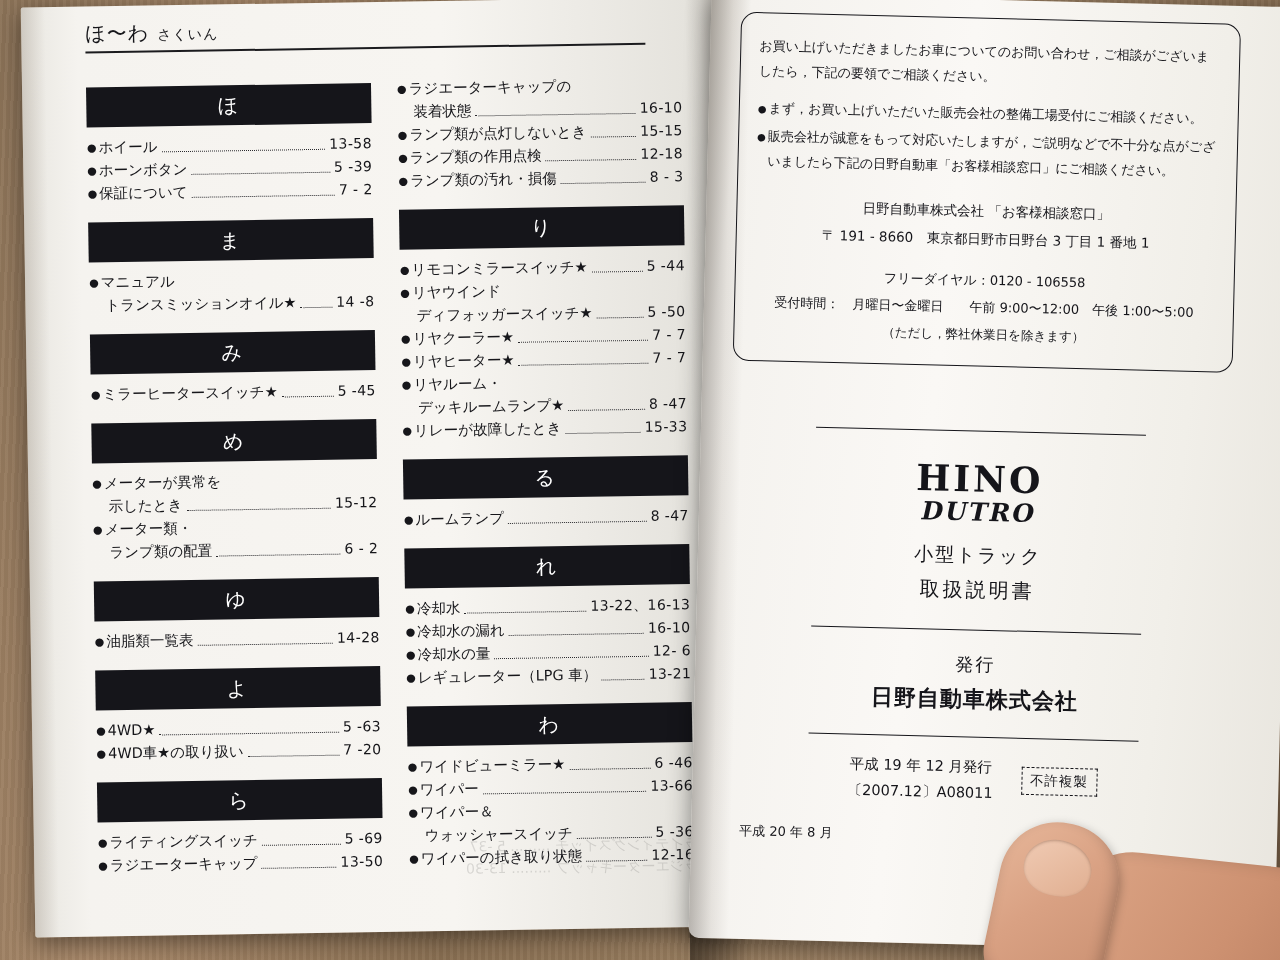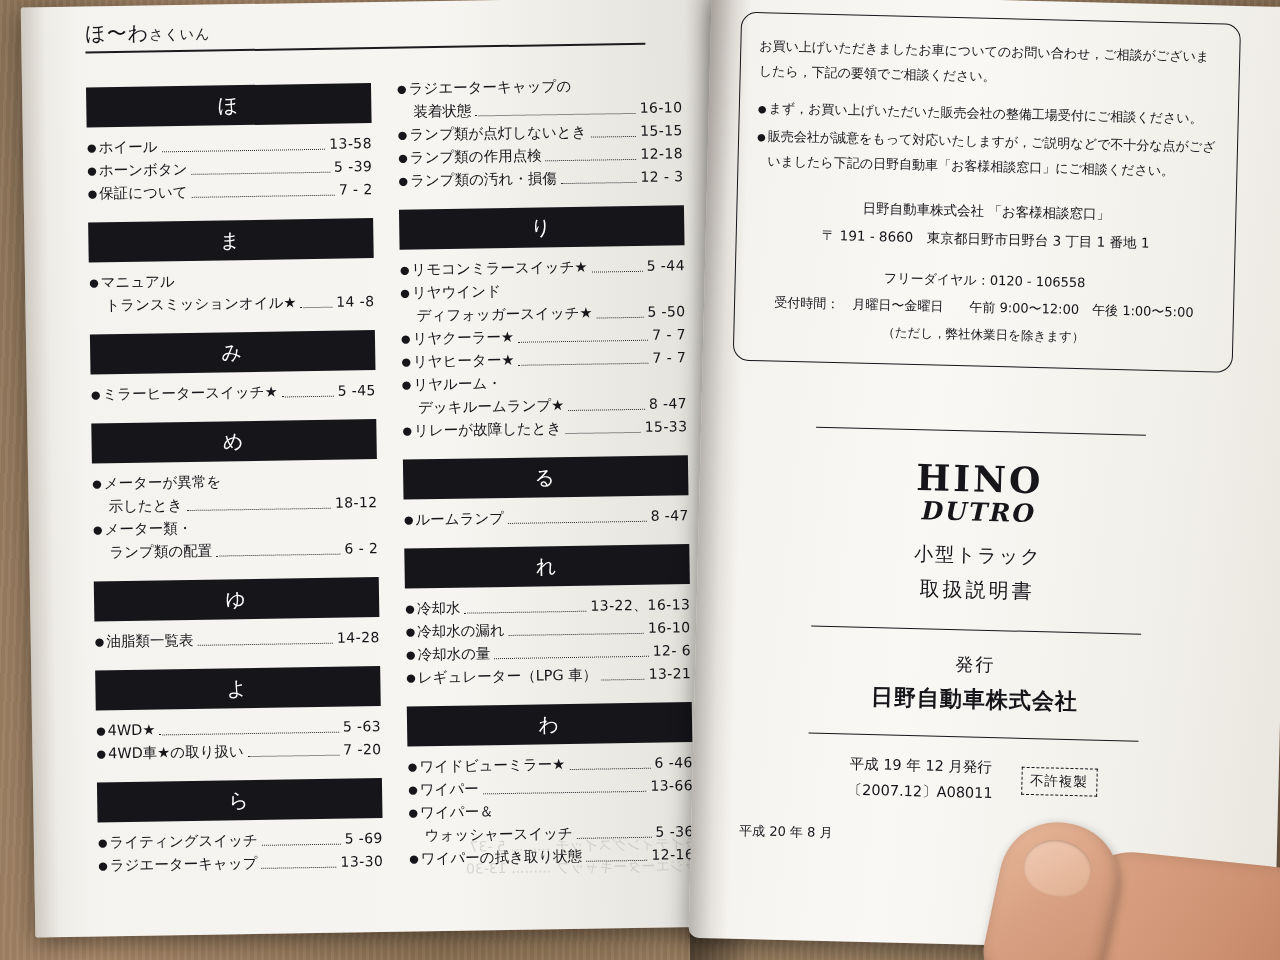--- a/index.html
+++ b/index.html
@@ -94,20 +94,21 @@
   #index-header {
     font-size: 20px;
     letter-spacing: 1px;
     padding-bottom: 4px;
     border-bottom: 2px solid #1b1b1e;
     width: 560px;
     margin-bottom: 28px;
   }
   #index-header .sub {
     font-size: 14px;
+    margin-left: 8px;
   }
   .columns {
     display: flex;
     gap: 26px;
   }
   .col {
     width: 285px;
   }
   .kana-band {
     background: #15151a;
@@ -394,21 +395,21 @@
             <div class="entry nodots">
               <span class="bullet">●</span>
               <span class="label">メーターが異常を</span>
               <span class="dots"></span>
               <span class="page-no"></span>
             </div>
             <div class="entry cont">
               <span class="bullet"></span>
               <span class="label">示したとき</span>
               <span class="dots"></span>
-              <span class="page-no">18-12</span>
+              <span class="page-no">15-12</span>
             </div>
             <div class="entry nodots">
               <span class="bullet">●</span>
               <span class="label">メーター類・</span>
               <span class="dots"></span>
               <span class="page-no"></span>
             </div>
             <div class="entry cont">
               <span class="bullet"></span>
               <span class="label">ランプ類の配置</span>
@@ -442,21 +443,21 @@
             <div class="entry">
               <span class="bullet">●</span>
               <span class="label">ライティングスイッチ</span>
               <span class="dots"></span>
               <span class="page-no">5 -69</span>
             </div>
             <div class="entry">
               <span class="bullet">●</span>
               <span class="label">ラジエーターキャップ</span>
               <span class="dots"></span>
-              <span class="page-no">13-30</span>
+              <span class="page-no">13-50</span>
             </div>
             <div class="spacer-sm"></div>
           </div>
         <div class="col" id="col-right">
             <div class="entry nodots">
               <span class="bullet">●</span>
               <span class="label">ラジエーターキャップの</span>
               <span class="dots"></span>
               <span class="page-no"></span>
             </div>
@@ -475,21 +476,21 @@
             <div class="entry">
               <span class="bullet">●</span>
               <span class="label">ランプ類の作用点検</span>
               <span class="dots"></span>
               <span class="page-no">12-18</span>
             </div>
             <div class="entry">
               <span class="bullet">●</span>
               <span class="label">ランプ類の汚れ・損傷</span>
               <span class="dots"></span>
-              <span class="page-no">12 - 3</span>
+              <span class="page-no">8 - 3</span>
             </div>
             <div class="spacer-sm"></div>
             <div class="kana-band">り</div>
             <div class="entry">
               <span class="bullet">●</span>
               <span class="label">リモコンミラースイッチ★</span>
               <span class="dots"></span>
               <span class="page-no">5 -44</span>
             </div>
             <div class="entry nodots">

